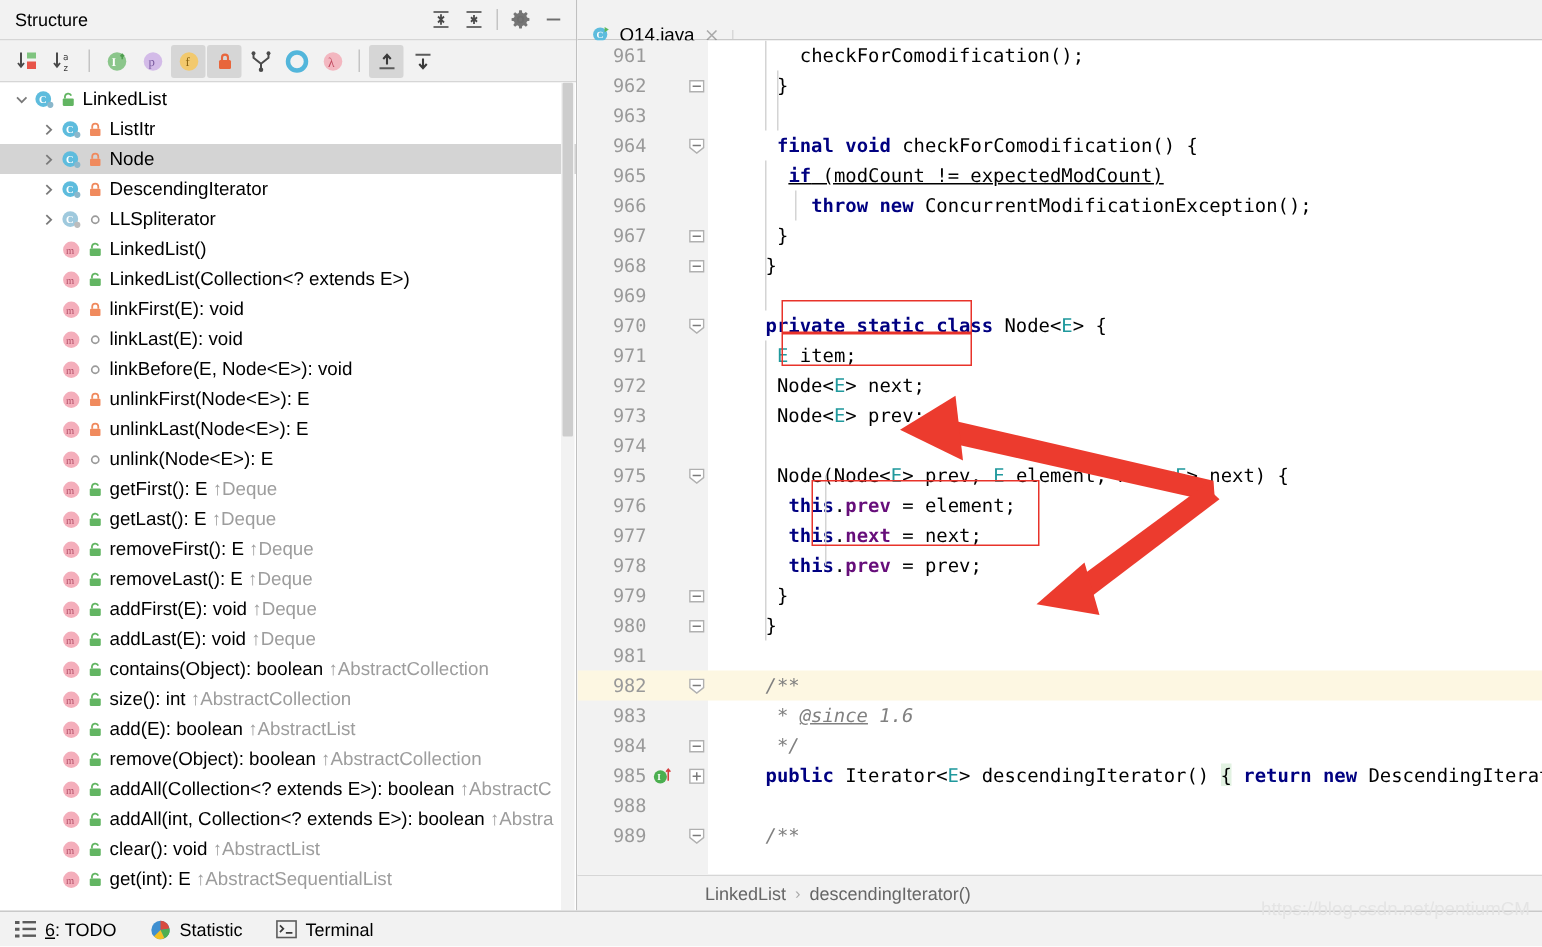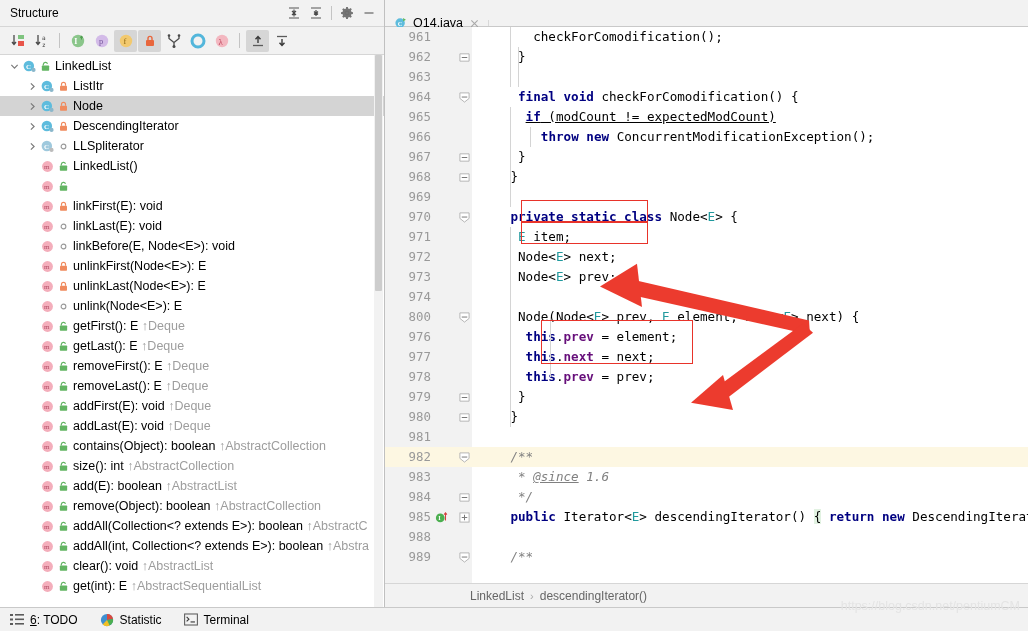--- a/index.html
+++ b/index.html
@@ -449,20 +449,21 @@
                   <circle cx="8" cy="8" r="5.8" fill="#f4aebb"></circle>
                   <text x="4.2" y="11" font-size="7.5" fill="#b34f67" font-family="serif">m</text>
                 </svg>
               </div>
               <div class="icon-vis">
                 <svg width="11" height="11" viewBox="0 0 12 12">
                   <rect x="2" y="5" width="8" height="5.5" rx="0.8" fill="#62b562"></rect>
                   <path d="M3.6 5V3.6a2.4 2.4 0 014.6-.6" stroke="#62b562" stroke-width="1.3" fill="none"></path>
                 </svg>
               </div>
+              <div class="lbl">LinkedList(Collection&lt;? extends E&gt;)</div>
             </div>
             <div class="tree-row">
               <div class="indent" style="width: 26px;"></div>
               <div class="tw"></div>
               <div class="icon-main">
                 <svg width="15" height="15" viewBox="0 0 16 16">
                   <circle cx="8" cy="8" r="5.8" fill="#f4aebb"></circle>
                   <text x="4.2" y="11" font-size="7.5" fill="#b34f67" font-family="serif">m</text>
                 </svg>
               </div>
@@ -846,21 +847,21 @@
                 </svg></div><div class="codetext" style="left: 125.4px;"><span class="dflt">}</span></div></div>
             <div class="crow"><div class="lineno">969</div><div class="codetext" style="left: 95px;"></div></div>
             <div class="crow"><div class="lineno">970</div><div class="fold"><svg width="11" height="11" viewBox="0 0 12 12">
                   <path d="M1 1h10v6l-5 4-5-4z" fill="#fff" stroke="#b0b0b0"></path>
                   <path d="M3 5.5h6" stroke="#7a7a7a" stroke-width="1.1"></path>
                 </svg></div><div class="codetext" style="left: 125.4px;"><span class="kw">private static class</span><span class="dflt"> Node&lt;</span><span class="ty">E</span><span class="dflt">&gt; {</span></div></div>
             <div class="crow"><div class="lineno">971</div><div class="codetext" style="left: 133px;"><span class="ty">E</span><span class="dflt"> item;</span></div></div>
             <div class="crow"><div class="lineno">972</div><div class="codetext" style="left: 133px;"><span class="dflt">Node&lt;</span><span class="ty">E</span><span class="dflt">&gt; next;</span></div></div>
             <div class="crow"><div class="lineno">973</div><div class="codetext" style="left: 133px;"><span class="dflt">Node&lt;</span><span class="ty">E</span><span class="dflt">&gt; prev;</span></div></div>
             <div class="crow"><div class="lineno">974</div><div class="codetext" style="left: 95px;"></div></div>
-            <div class="crow"><div class="lineno">800</div><div class="fold"><svg width="11" height="11" viewBox="0 0 12 12">
+            <div class="crow"><div class="lineno">975</div><div class="fold"><svg width="11" height="11" viewBox="0 0 12 12">
                   <path d="M1 1h10v6l-5 4-5-4z" fill="#fff" stroke="#b0b0b0"></path>
                   <path d="M3 5.5h6" stroke="#7a7a7a" stroke-width="1.1"></path>
                 </svg></div><div class="codetext" style="left: 133px;"><span class="dflt">Node(Node&lt;</span><span class="ty">E</span><span class="dflt">&gt; prev, </span><span class="ty">E</span><span class="dflt"> element, Node&lt;</span><span class="ty">E</span><span class="dflt">&gt; next) {</span></div></div>
             <div class="crow"><div class="lineno">976</div><div class="codetext" style="left: 140.6px;"><span class="kw">this</span><span class="dflt">.</span><span class="fld">prev</span><span class="dflt"> = element;</span></div></div>
             <div class="crow"><div class="lineno">977</div><div class="codetext" style="left: 140.6px;"><span class="kw">this</span><span class="dflt">.</span><span class="fld">next</span><span class="dflt"> = next;</span></div></div>
             <div class="crow"><div class="lineno">978</div><div class="codetext" style="left: 140.6px;"><span class="kw">this</span><span class="dflt">.</span><span class="fld">prev</span><span class="dflt"> = prev;</span></div></div>
             <div class="crow"><div class="lineno">979</div><div class="fold"><svg width="11" height="11" viewBox="0 0 12 12">
                   <path d="M1 2h10v8H1z" fill="#fff" stroke="#b0b0b0"></path>
                   <path d="M3 6h6" stroke="#7a7a7a" stroke-width="1.1"></path>
                 </svg></div><div class="codetext" style="left: 133px;"><span class="dflt">}</span></div></div>

